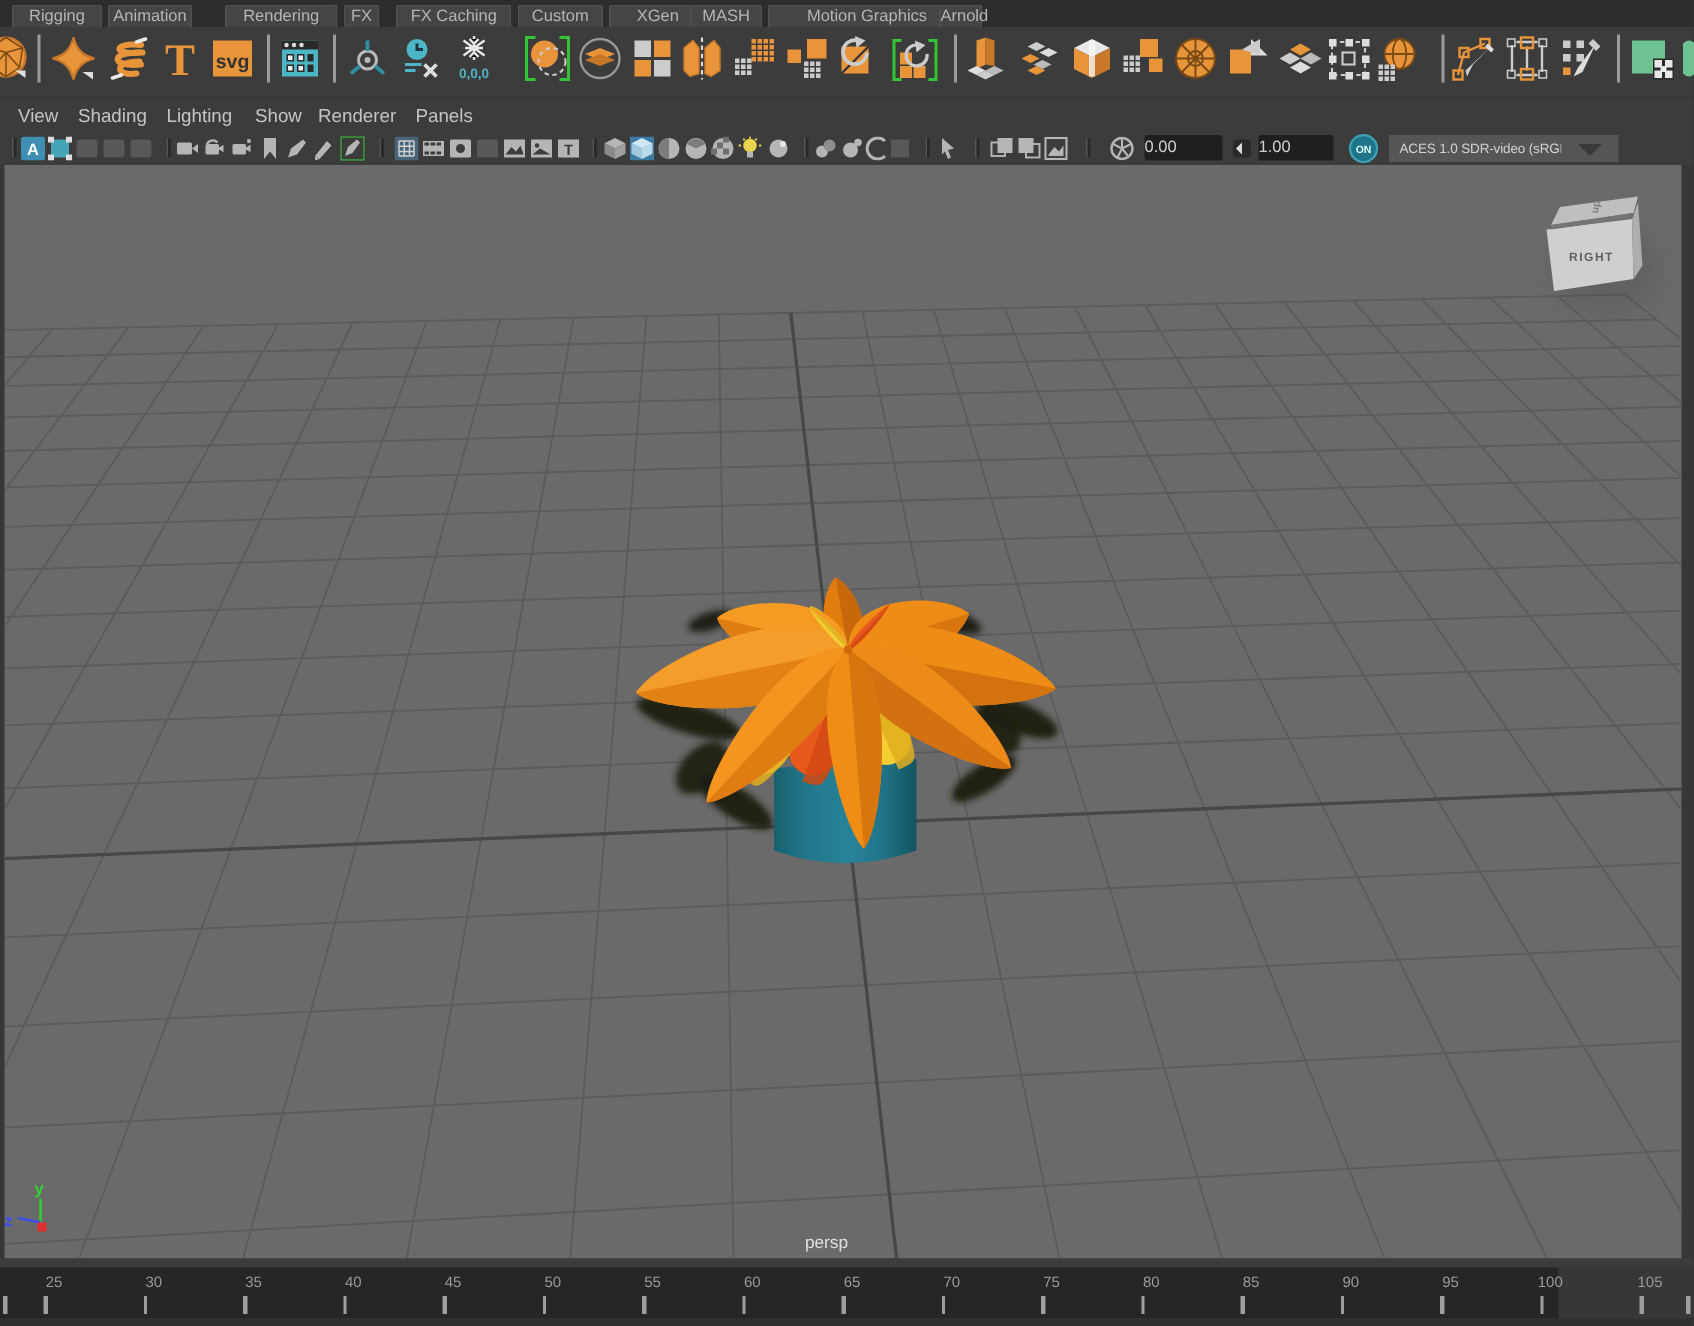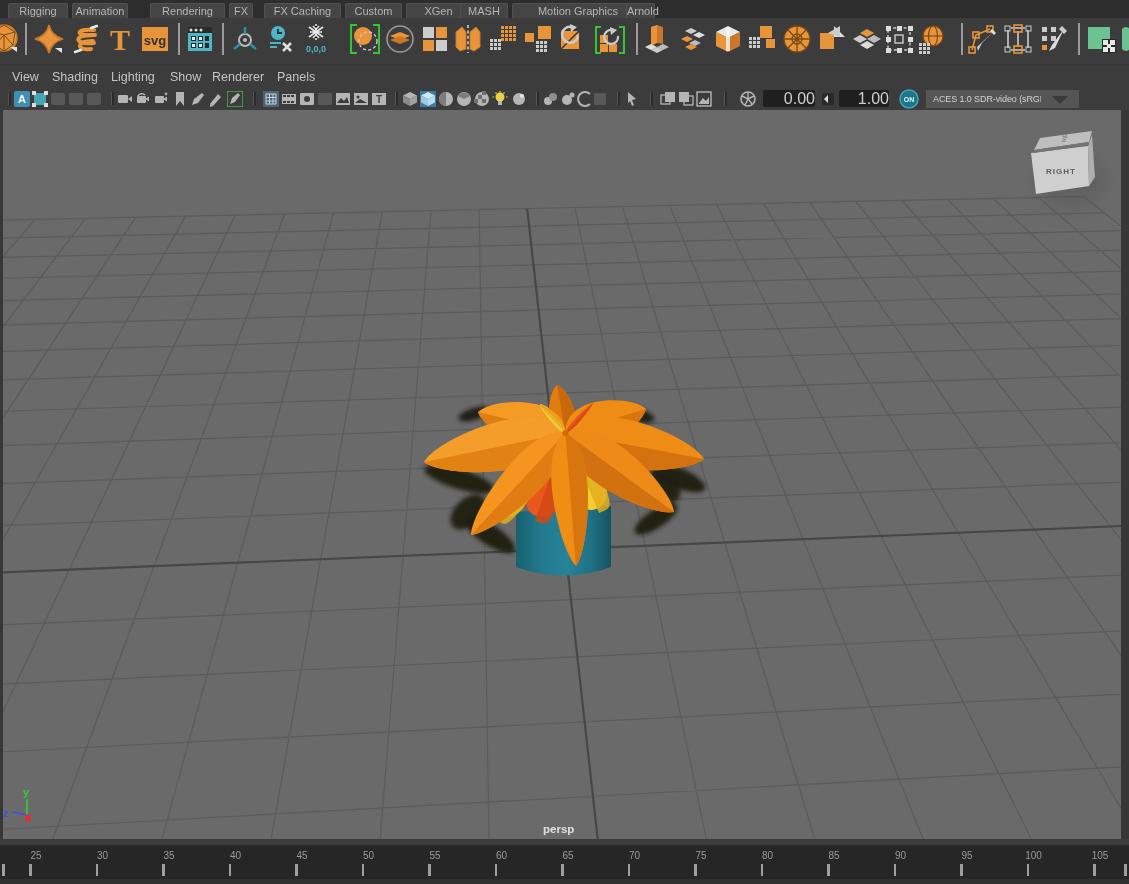--- a/index.html
+++ b/index.html
@@ -6,28 +6,28 @@
 .tab{position:absolute;top:3px;height:15px;background:#454545;border:1px solid #515151;border-bottom:none;color:#b5b5b5;font-size:11px;text-align:center;line-height:14px;border-radius:2px 2px 0 0}
 .shelf{position:absolute;left:0;top:18px;width:1129px;height:46px;background:#3c3c3c}
 .shicon{position:absolute;top:5px}
 .shsep{position:absolute;top:5px;width:2px;height:32px;background:#9a9a9a}
 .menurow{position:absolute;left:0;top:66px;width:1129px;height:22px;background:#3c3c3c;color:#c9c9c9;font-size:12.5px}
 .menurow span{position:absolute;top:4px;color:#c4c4c4}
 .tbrow{position:absolute;left:0;top:88px;width:1129px;height:22px;background:#3c3c3c}
 .tbicon{position:absolute;top:91px}
 .tbrow .tbicon{top:3px}
 .tbtick{position:absolute;top:4px;width:3px;height:13px;background:#2a2a2a;border-left:1px solid #555}
-.numbox{position:absolute;top:2px;height:17px;background:#1f1f1f;color:#cfcfcf;font-size:16px;text-align:right;line-height:17px;border-radius:2px}
+.numbox{position:absolute;top:2px;height:17px;background:#1f1f1f;color:#cfcfcf;font-size:11px;text-align:left;line-height:17px;border-radius:2px}
 .ddown{position:absolute;left:926px;top:2px;width:115px;height:18px;background:#565656;color:#d2d2d2;font-size:9px;letter-spacing:-0.1px;line-height:18px;padding-left:7px;white-space:nowrap;overflow:hidden}
 .ddarrow{position:absolute;left:1041px;top:2px;width:38px;height:18px;background:#555}
 .ddarrow .arr{position:absolute;left:11px;top:6px;width:0;height:0;border-left:8px solid transparent;border-right:8px solid transparent;border-top:8px solid #3a3a3a}
 .viewport{position:absolute;left:3px;top:110px;width:1118px;height:729px;background:#6a6a6a;overflow:hidden}
-.persp{position:absolute;left:540px;top:713px;width:80px;text-align:left;color:#e0e0e0;font-size:11.5px;font-weight:bold}
+.persp{position:absolute;left:508px;top:713px;width:80px;text-align:center;color:#e0e0e0;font-size:11.5px;font-weight:normal}
 .botstrip{position:absolute;left:0;top:839px;width:1129px;height:6px;background:#3c3c3c}
-.timeline{position:absolute;left:0;top:845px;width:1129px;height:34px;background:#262626}
+.timeline{position:absolute;left:0;top:845px;width:1039px;height:34px;background:#262626}
 .tlnum{position:absolute;top:5px;width:24px;text-align:center;color:#9a9a9a;font-size:10px}
 .tltick{position:absolute;top:19px;width:2.5px;height:12px;background:#9e9e9e}
 .botstrip2{position:absolute;left:0;top:879px;width:1129px;height:5px;background:#303030}
 </style></head>
 <body>
 <div class="tabbar">
     <div class="tab" style="left:8px;width:60px">Rigging</div>
     <div class="tab" style="left:72px;width:56px">Animation</div>
     <div class="tab" style="left:150px;width:75px">Rendering</div>
     <div class="tab" style="left:229px;width:24px">FX</div>

